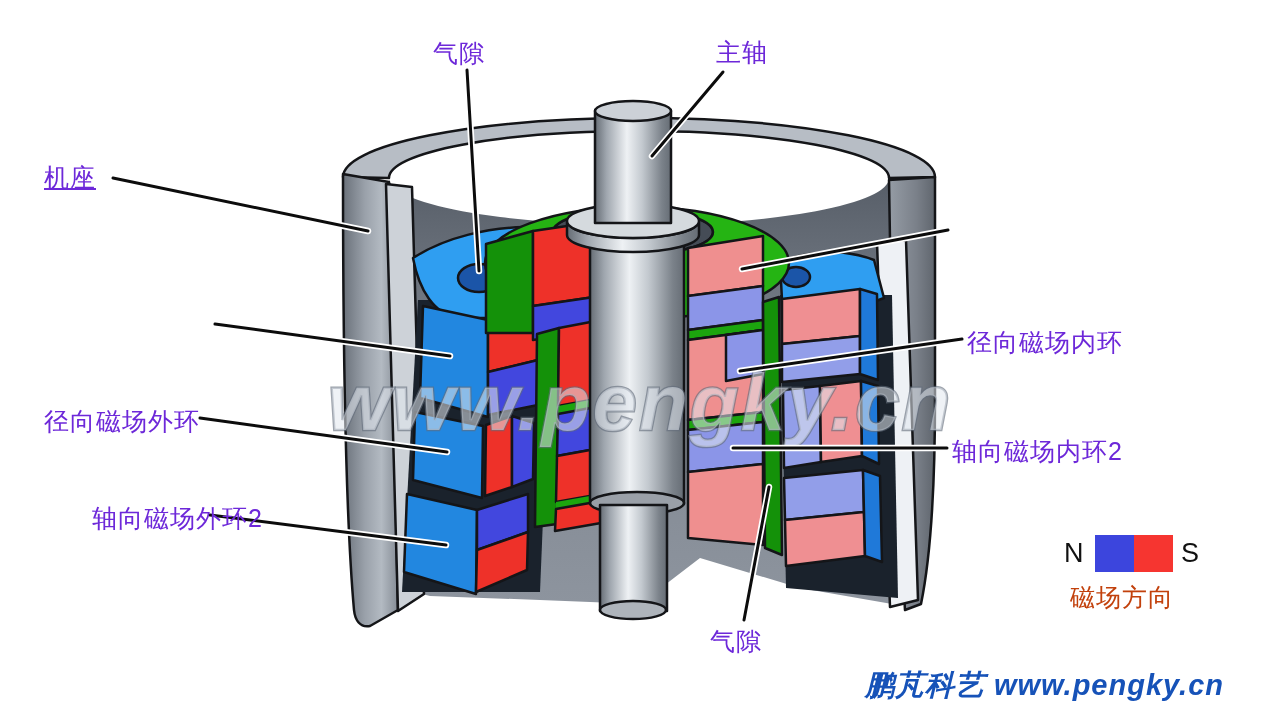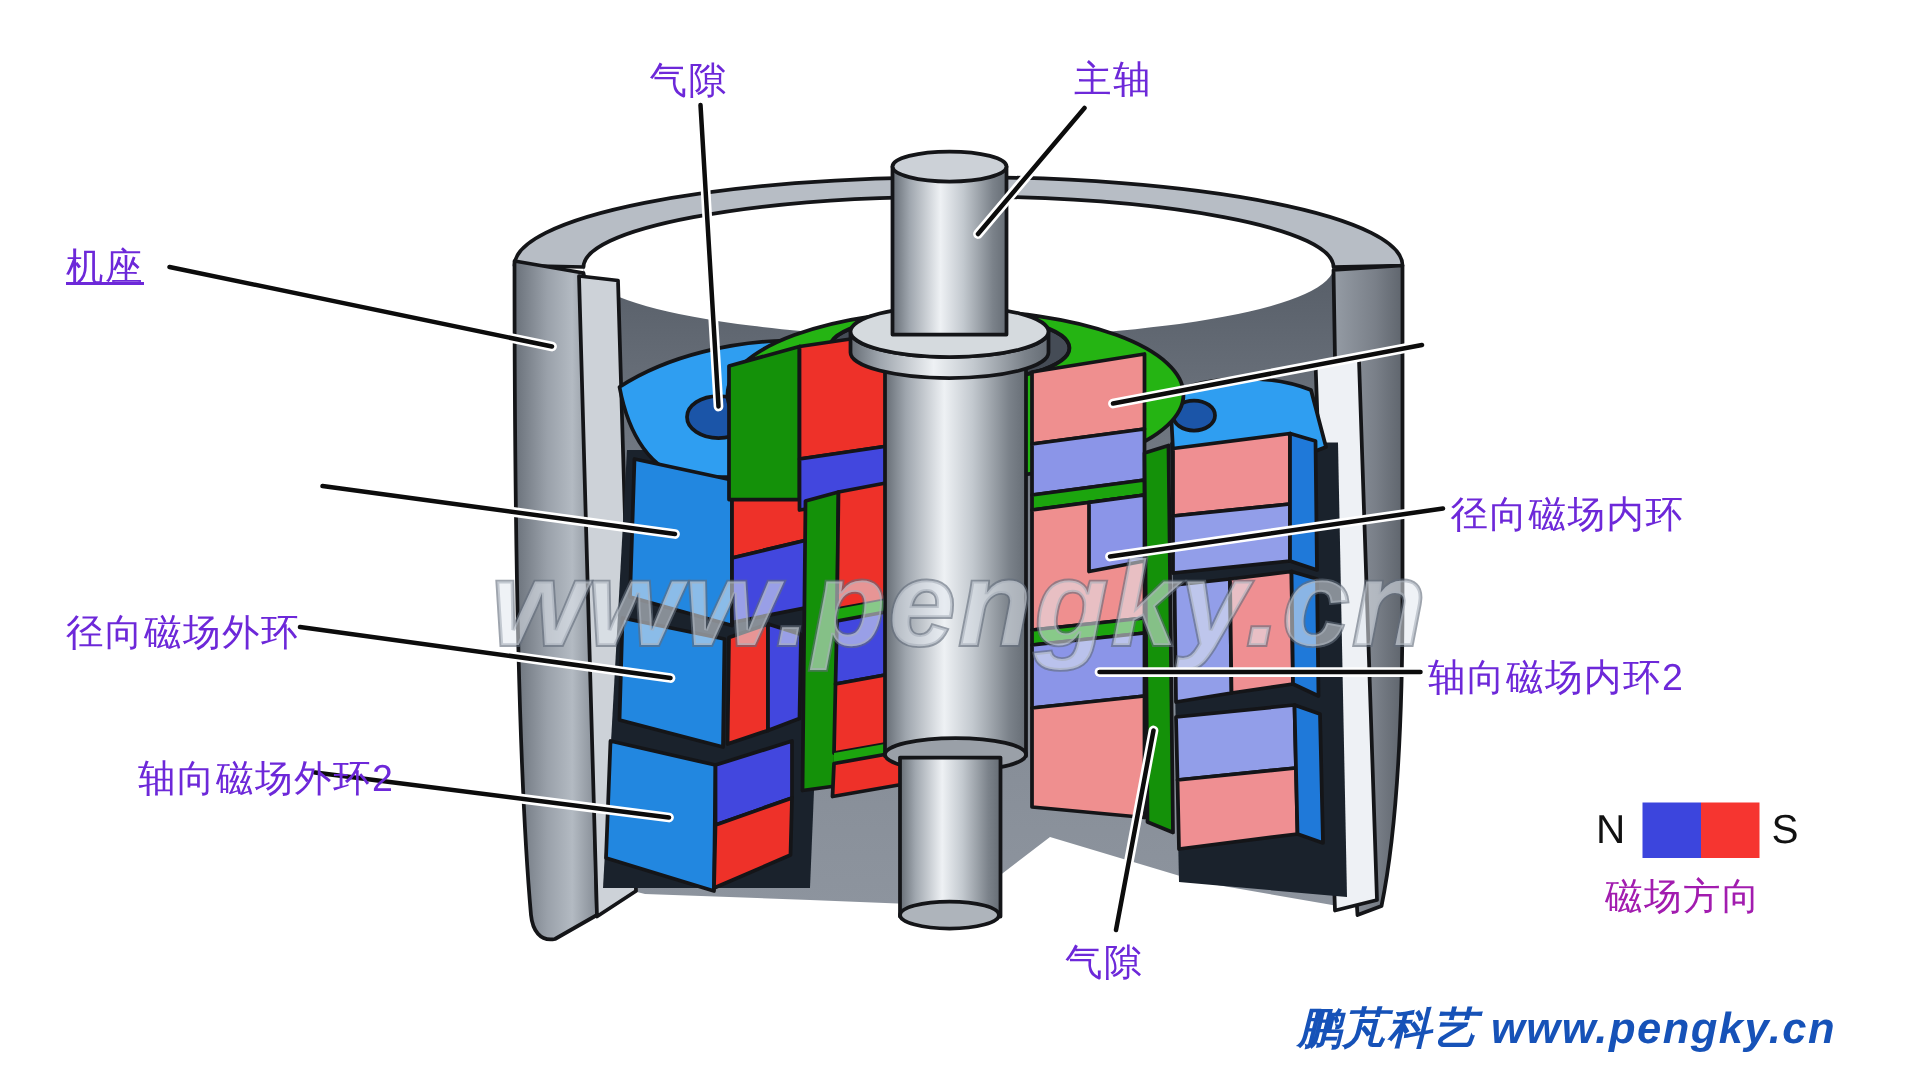--- a/index.html
+++ b/index.html
@@ -2,21 +2,21 @@
 <html><head>
 <meta charset="utf-8">
 <style>
   html,body{margin:0;padding:0;}
   body{font-family:"Liberation Sans","DejaVu Sans",sans-serif;background:#fff;}
   .stage{position:relative;width:1280px;height:720px;background:#fff;overflow:hidden;}
   .stage svg{position:absolute;left:0;top:0;}
   .lbl{position:absolute;color:#6d28d9;font-size:25px;font-weight:400;letter-spacing:1px;white-space:nowrap;}
   .legend-n,.legend-s{position:absolute;color:#111;font-size:27px;}
   .legend-sq{position:absolute;width:39px;height:37px;}
-  .legend-cap{position:absolute;color:#a21caf;font-size:25px;letter-spacing:1px;}
+  .legend-cap{position:absolute;color:#c2410c;font-size:25px;letter-spacing:1px;}
   .signature{position:absolute;right:56px;top:666px;font-size:29px;font-weight:bold;font-style:italic;letter-spacing:1px;}
 </style>
 </head>
 <body>
 
 <div class="stage">
 
 <svg width="1280" height="720" viewBox="0 0 1280 720">
   <defs>
     <linearGradient id="gradMetal" x1="0" y1="0" x2="1" y2="0">

